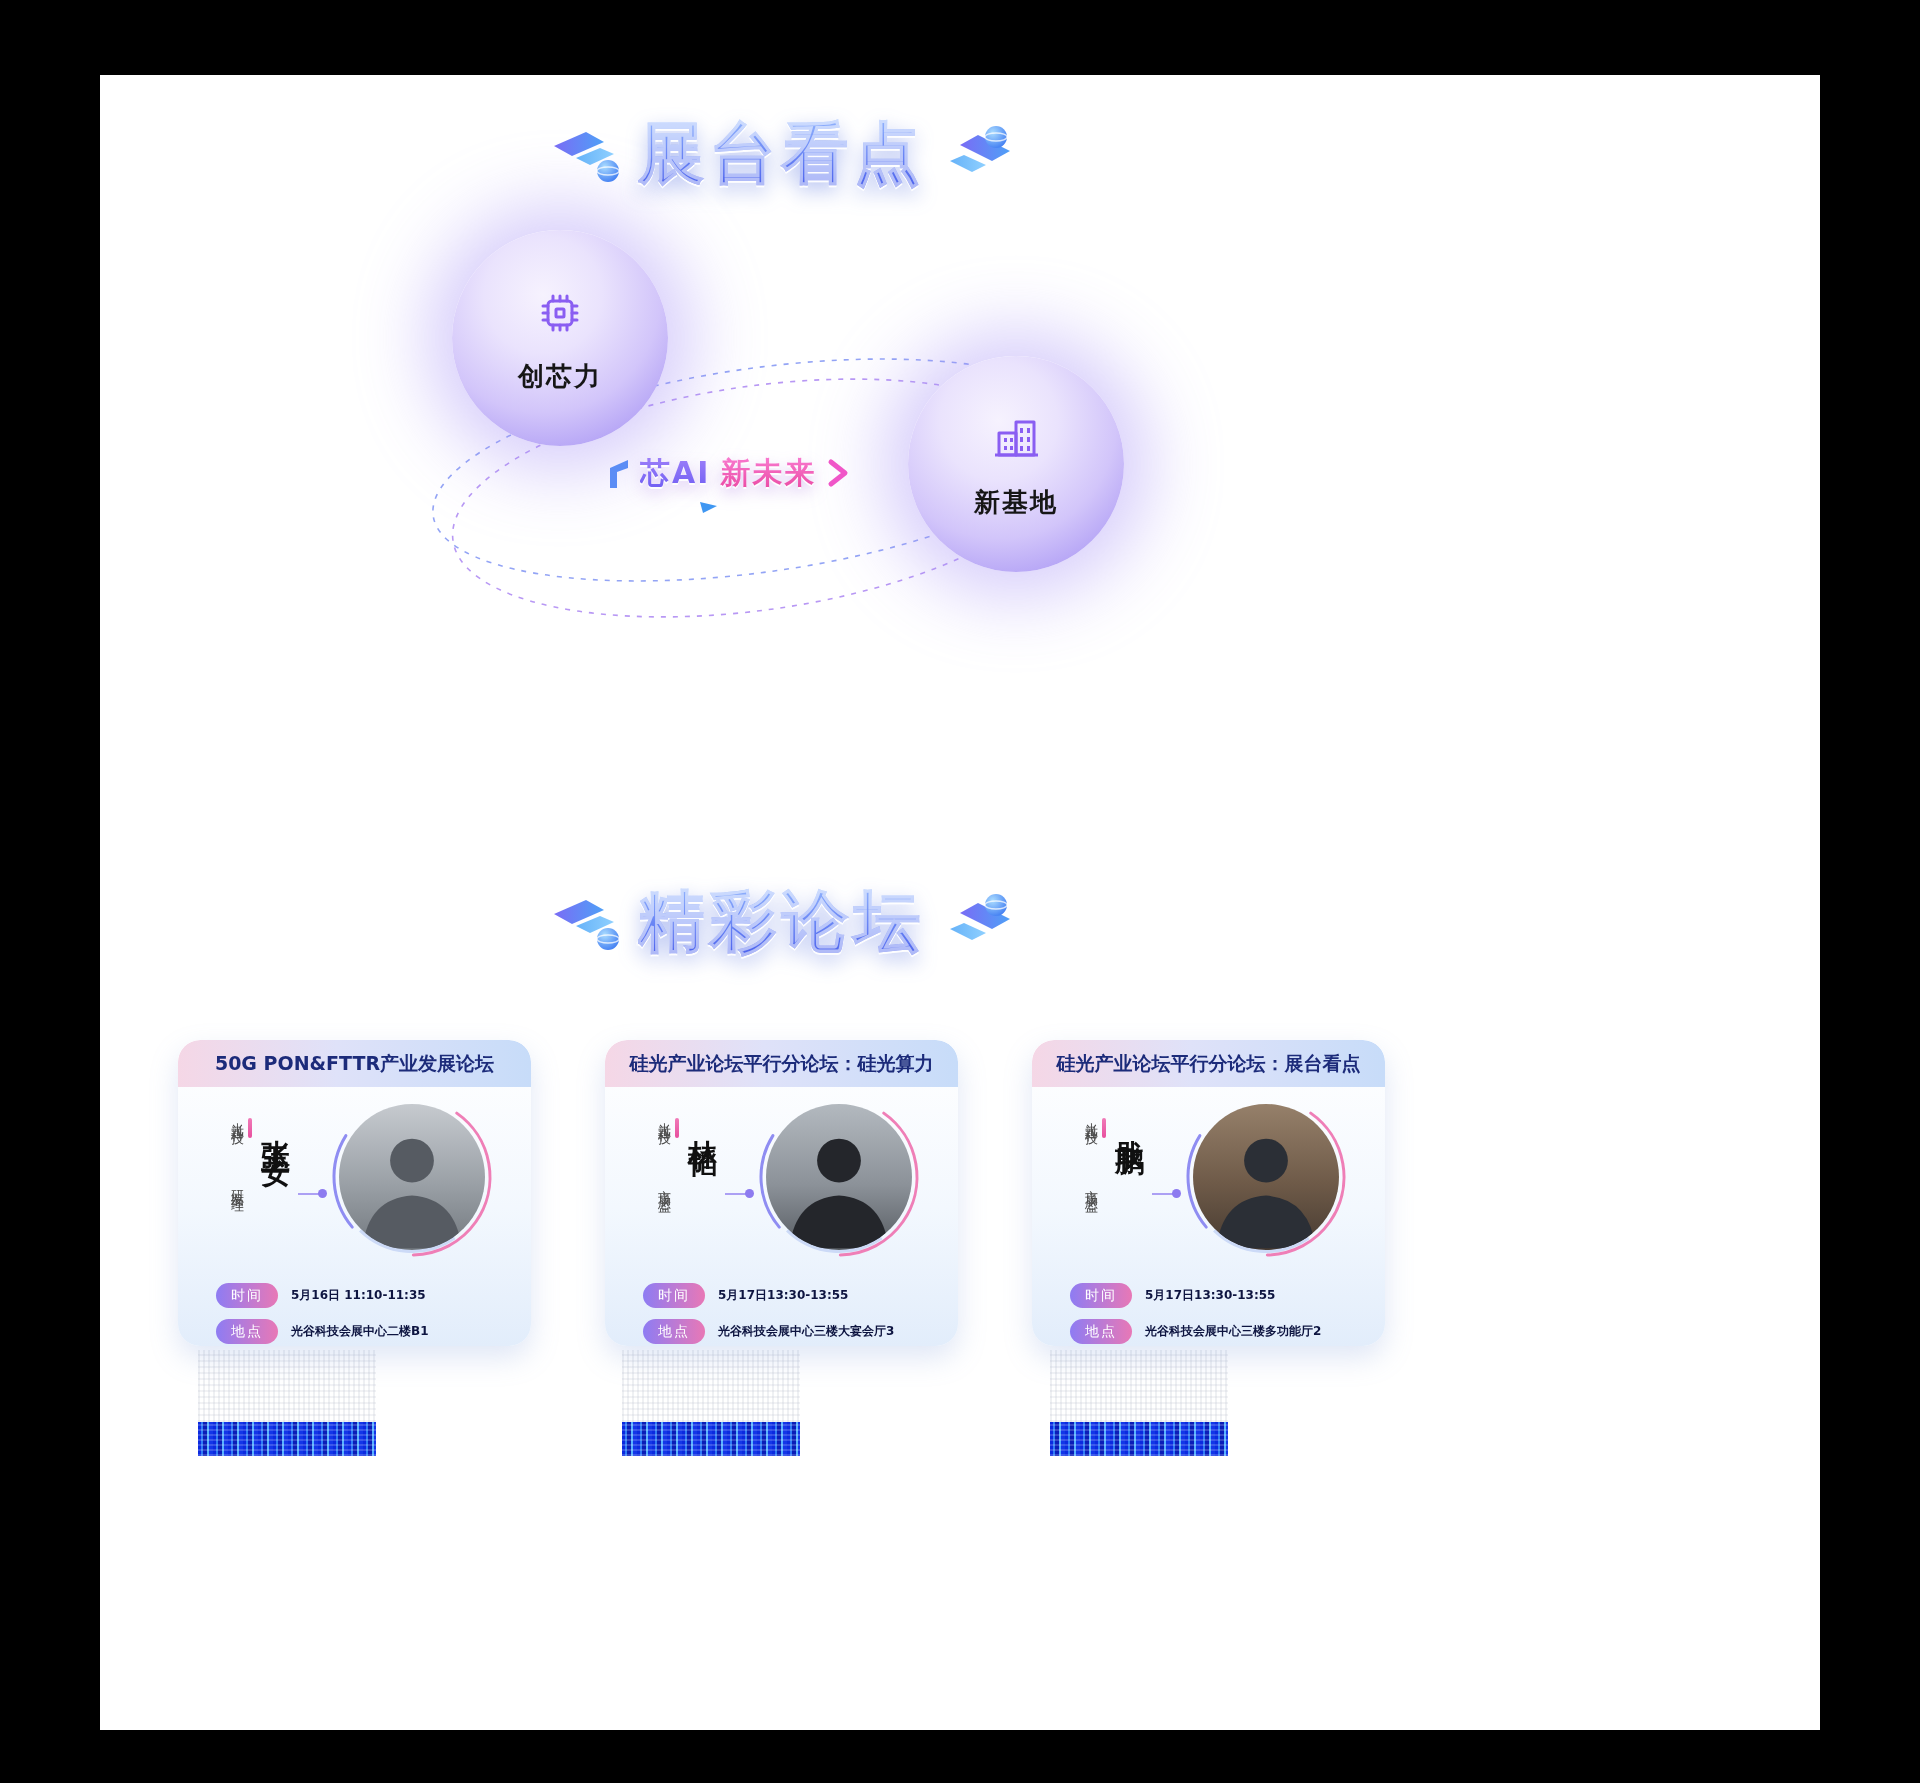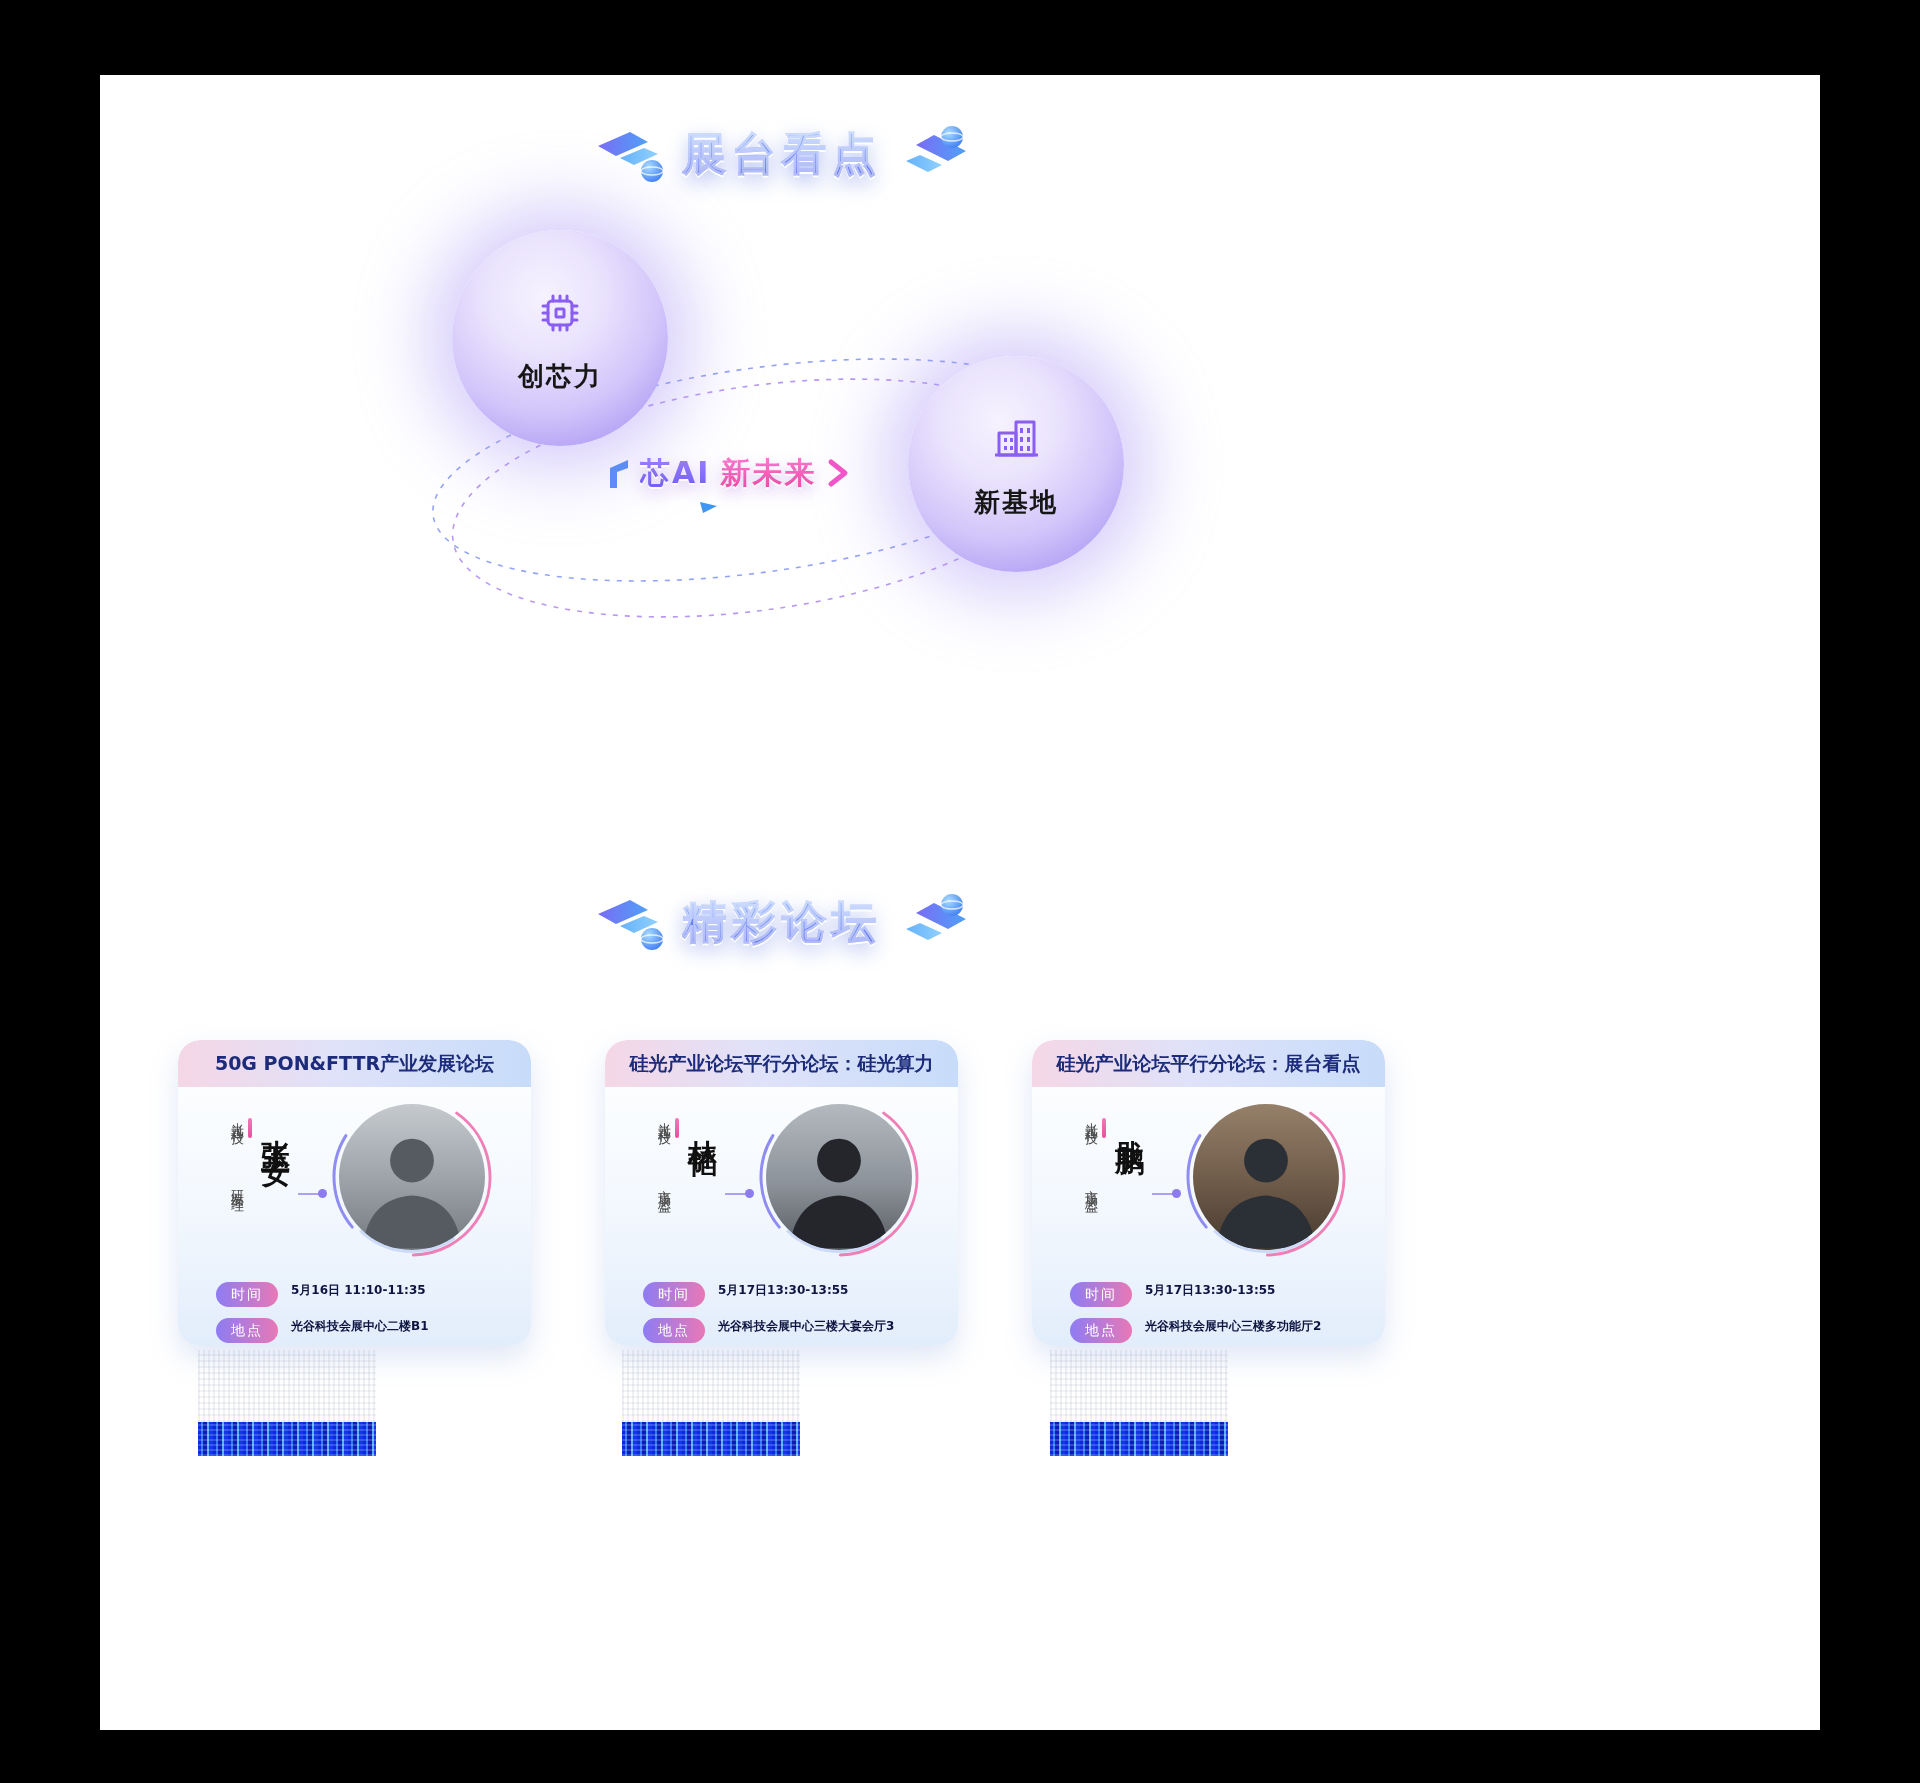--- a/index.html
+++ b/index.html
@@ -10,21 +10,21 @@
   }
   #canvas { position:relative; width:1920px; height:1783px; background:#000; }
   .content { position:absolute; left:100px; top:75px; width:1720px; height:1655px; background:#fff; }
 
   
   .sec-header {
     position:absolute; left:552px; width:460px; height:72px;
     display:flex; align-items:center; justify-content:center; gap:12px; z-index:5;
   }
   .sec-title {
-    font-size:44px; font-weight:900; letter-spacing:6px; white-space:nowrap;
+    font-size:66px; font-weight:900; letter-spacing:6px; white-space:nowrap;
     background:linear-gradient(180deg,#9cc0ff 0%,#6f8cf6 45%,#4256ea 100%);
     -webkit-background-clip:text; background-clip:text; color:transparent;
     -webkit-text-stroke:1px rgba(255,255,255,.55);
     filter:drop-shadow(0 2px 0 rgba(255,255,255,.95)) drop-shadow(0 7px 10px rgba(70,100,220,.35));
   }
   .deco { flex:0 0 auto; }
 
   
   .orbits { position:absolute; left:415px; top:345px; width:690px; height:300px; z-index:1; }
   .bubble {
@@ -83,21 +83,21 @@
   .photo-1 .sil { fill:#565b62; }
   .photo-2 { background:linear-gradient(180deg,#b3b9bf 0%,#8c9299 55%,#565b61 100%); }
   .photo-2 .sil { fill:#24262b; }
   .photo-3 { background:linear-gradient(180deg,#96806a 0%,#6e5a48 55%,#463a31 100%); }
   .photo-3 .sil { fill:#2b2f36; }
   .arc-light  { fill:none; stroke:#ccdaf7; stroke-width:8; }
   .arc-pink   { fill:none; stroke:#ef7fb7; stroke-width:3; stroke-linecap:round; }
   .arc-purple { fill:none; stroke:#8f8df2; stroke-width:3; stroke-linecap:round; }
 
   .info-row { position:absolute; left:38px; right:12px; height:26px;
-              display:flex; gap:13px; }
+              display:flex; align-items:center; gap:13px; }
   .row-time  { top:242px; }
   .row-place { top:278px; }
   .pill { flex:0 0 auto; min-width:62px; height:25px; line-height:25px; padding:0 12px;
           text-align:center; border-radius:13px; color:#fff; font-size:14px; letter-spacing:2px;
           background:linear-gradient(90deg,#8e7cf3 0%,#e878b6 100%); }
   .info-val { font-size:12px; font-weight:600; color:#0d1440; white-space:nowrap; }
 
   
   .glitch-faint {
     position:absolute; top:1350px; width:178px; height:72px; z-index:2; opacity:.55;

